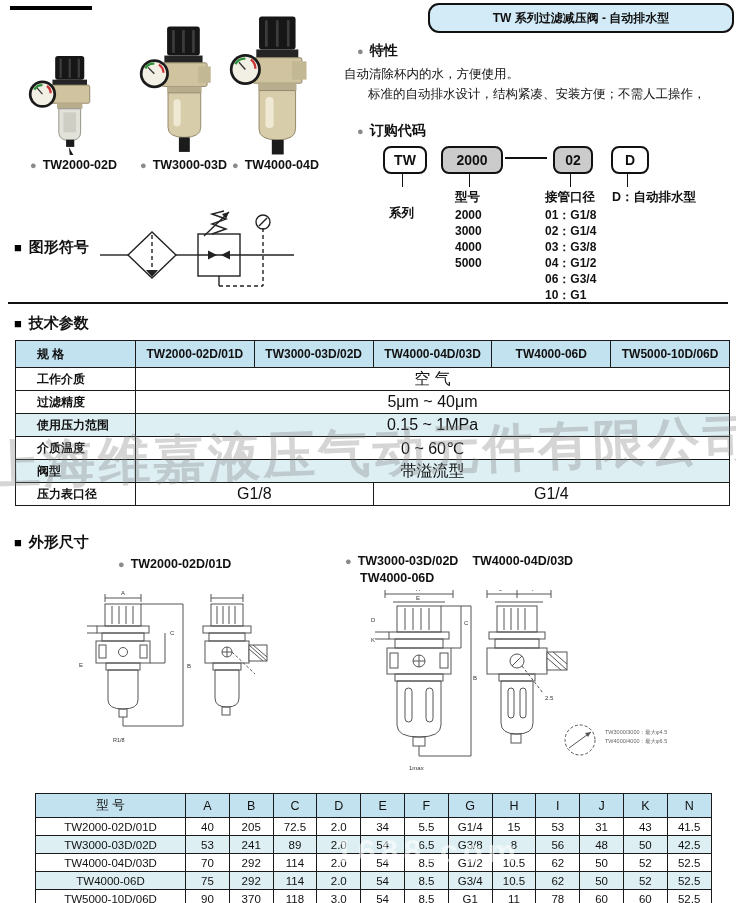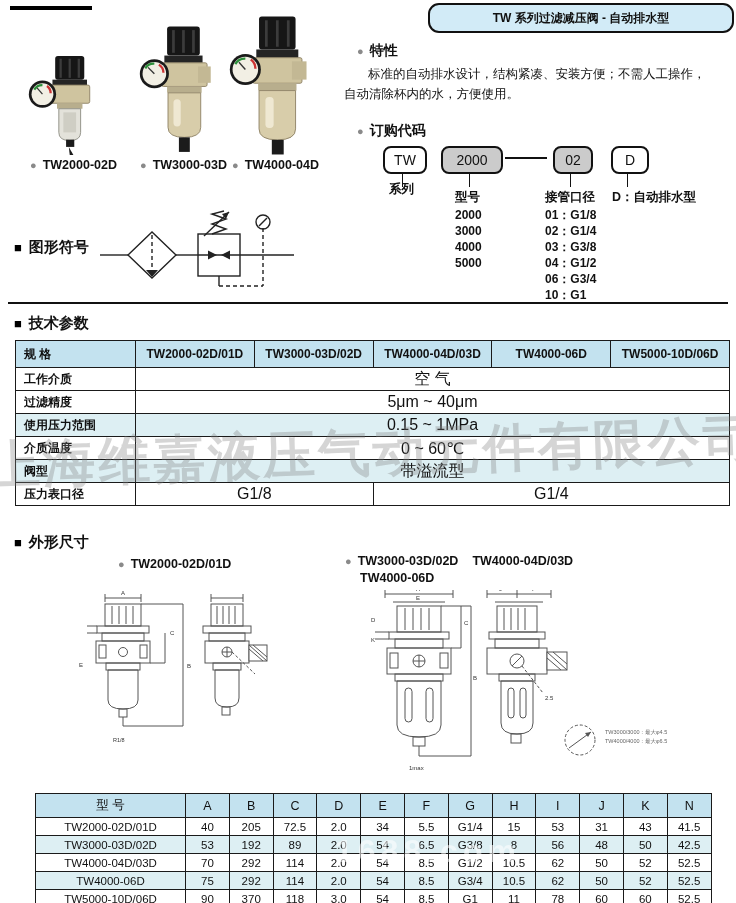--- a/index.html
+++ b/index.html
@@ -8,32 +8,32 @@
   .abs{position:absolute}
   .sec-head{font-size:15px;font-weight:bold;display:flex;align-items:center;gap:7px}
   .sq-ico{font-size:13px;line-height:13px;color:#000}
   .dot-ico{color:#8a8a8a;font-size:11px;line-height:11px}
   .blabel{display:flex;align-items:center;gap:6px;font-size:12.5px;font-weight:bold}
   .title-box{position:absolute;left:428px;top:3px;width:302px;height:26px;border:2px solid #111;
              border-radius:11px;background:#d2ebf7;display:flex;align-items:center;justify-content:center;
              font-size:12px;font-weight:bold}
   .para{font-size:12.5px;line-height:20px}
   .codebox{position:absolute;border:2px solid #111;border-radius:8px;background:#fff;
-           display:flex;align-items:center;justify-content:center;font-size:14px;font-weight:normal}
+           display:flex;align-items:center;justify-content:center;font-size:14px;font-weight:bold}
   .codebox.gray{background:#cbcbcb}
   .vline{position:absolute;width:1px;background:#111}
   .hline{position:absolute;background:#111}
   .code-lbl{position:absolute;font-size:12.5px;font-weight:bold}
   .code-list{position:absolute;font-size:12px;font-weight:bold;line-height:16px}
   .code-list div{white-space:nowrap}
   .t{border-collapse:collapse;table-layout:fixed;position:absolute;background:#fff}
   .t td{border:1px solid #1a1a1a;text-align:center;padding:0 3px;overflow:hidden;white-space:nowrap}
   .spec td{height:22px;font-size:16px}
   .spec tr.hd td{background:#c3e2ef;font-weight:bold;height:26px;font-size:12px}
-  .spec td.lb{text-align:left;padding-left:8px;font-weight:bold;font-size:12px}
+  .spec td.lb{text-align:left;padding-left:21px;font-weight:bold;font-size:12px}
   tr.stripe td{background:#ddeff3}
   .dim td{height:17px;font-size:11.5px}
   .dim tr.hd td{background:#c3e2ef;font-weight:normal;height:23px;font-size:12.5px}
   .wm-gray{position:absolute;left:-12px;top:418px;width:770px;font-size:52px;font-weight:bold;
            color:rgba(128,128,128,0.33);letter-spacing:3px;white-space:nowrap;
            transform:rotate(-2deg);z-index:9;pointer-events:none}
   .wm-white{position:absolute;left:335px;top:833px;font-size:32px;font-weight:bold;
             color:rgba(255,255,255,0.55);letter-spacing:5px;z-index:9;pointer-events:none}
   svg{display:block}
   .note-txt{font-size:5.5px;fill:#666}
@@ -115,41 +115,41 @@
     <span>TW4000-04D</span>
   </div>
 
   <div class="title-box">TW 系列过滤减压阀 - 自动排水型</div>
 
   <div class="abs blabel" style="left:357px;top:42px;font-size:14px">
     <span class="dot-ico">●</span>
     <span>特性</span>
   </div>
   <div class="abs para" style="left:344px;top:64px;width:392px">
+    <div>自动清除杯内的水，方便使用。</div>
     <div style="padding-left:24px">标准的自动排水设计，结构紧凑、安装方便；不需人工操作，</div>
-    <div>自动清除杯内的水，方便使用。</div>
   </div>
 
   <div class="abs blabel" style="left:357px;top:122px;font-size:14px">
     <span class="dot-ico">●</span>
     <span>订购代码</span>
   </div>
 
   <div class="codebox" style="left:383px;top:146px;width:40px;height:24px">TW</div>
   <div class="codebox gray" style="left:441px;top:146px;width:58px;height:24px">2000</div>
   <div class="hline" style="left:505px;top:157px;width:42px;height:2px"></div>
   <div class="codebox gray" style="left:553px;top:146px;width:36px;height:24px">02</div>
   <div class="codebox" style="left:611px;top:146px;width:34px;height:24px">D</div>
 
   <div class="vline" style="left:402px;top:172px;height:15px"></div>
   <div class="vline" style="left:469px;top:172px;height:15px"></div>
   <div class="vline" style="left:570px;top:172px;height:15px"></div>
   <div class="vline" style="left:627px;top:172px;height:15px"></div>
 
-  <div class="code-lbl" style="left:389px;top:181px">系列</div>
+  <div class="code-lbl" style="left:389px;top:205px">系列</div>
   <div class="code-lbl" style="left:455px;top:189px">型号</div>
   <div class="code-list" style="left:455px;top:207px">
     <div>2000</div>
     <div>3000</div>
     <div>4000</div>
     <div>5000</div>
   </div>
   <div class="code-lbl" style="left:545px;top:189px">接管口径</div>
   <div class="code-list" style="left:545px;top:207px">
     <div>01：G1/8</div>
@@ -431,21 +431,21 @@
       <td>G1/4</td>
       <td>15</td>
       <td>53</td>
       <td>31</td>
       <td>43</td>
       <td>41.5</td>
     </tr>
     <tr class="stripe">
       <td>TW3000-03D/02D</td>
       <td>53</td>
-      <td>192</td>
+      <td>241</td>
       <td>89</td>
       <td>2.0</td>
       <td>54</td>
       <td>6.5</td>
       <td>G3/8</td>
       <td>8</td>
       <td>56</td>
       <td>48</td>
       <td>50</td>
       <td>42.5</td>

